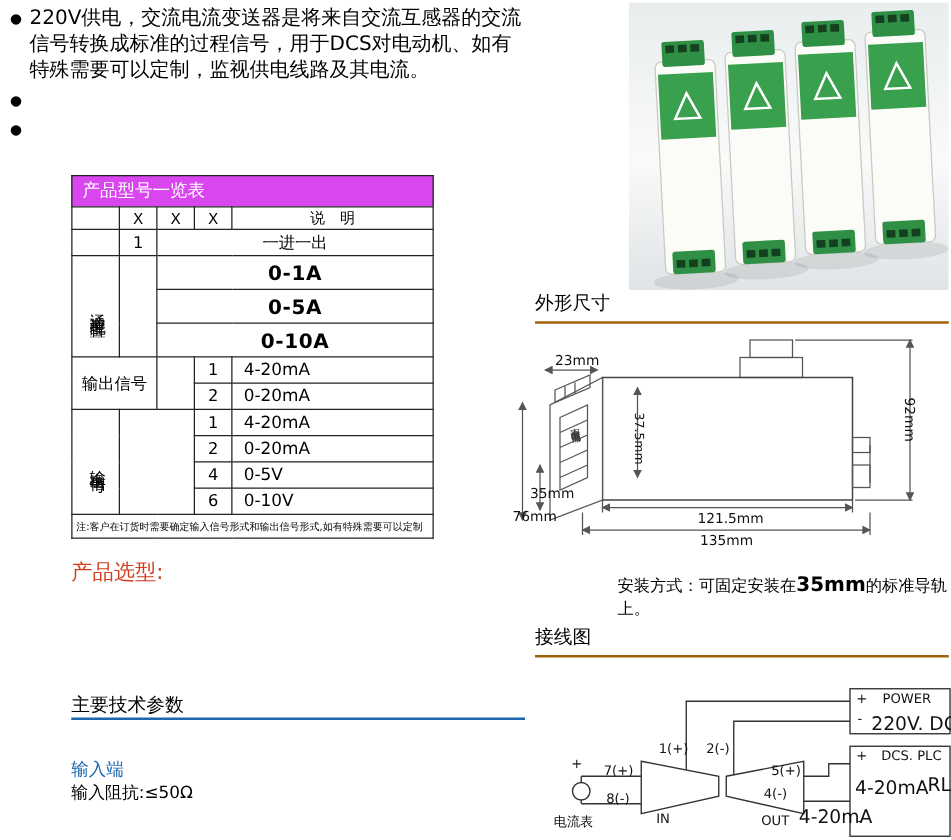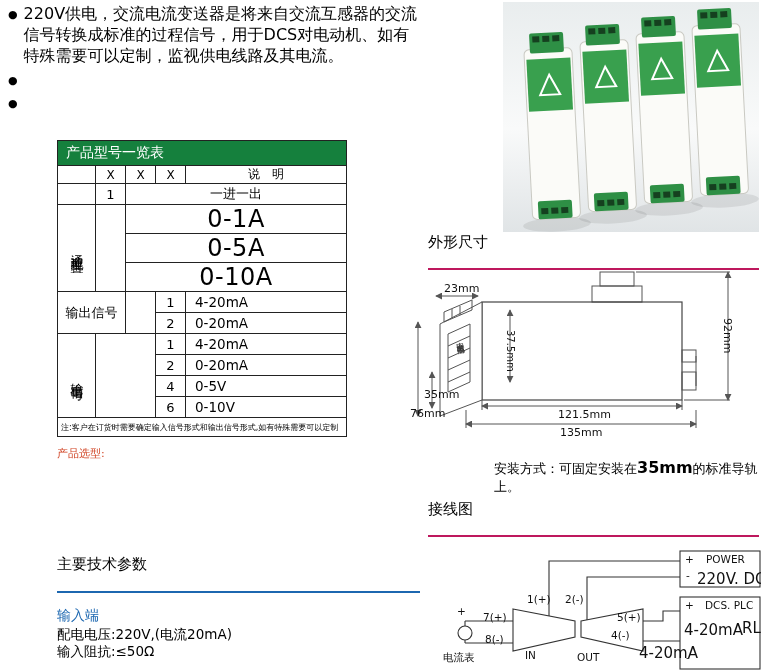--- a/index.html
+++ b/index.html
@@ -8,45 +8,45 @@
      font-family:"DejaVu Sans","Liberation Sans",sans-serif;font-size:13px}
 .abs{position:absolute}
 
 
 .bullets{left:8px;top:4px;width:416px}
 .bullet{display:flex;margin-bottom:4px;font-size:16px;line-height:1.3}
 .bullet .dot{font-size:11px;margin-right:6px;padding-top:4px}
 
 
 .tblwrap{left:57px;top:140px;width:290px}
-.tbl-title{background:#15803d;color:#fff;font-size:14px;padding:3px 8px;
+.tbl-title{background:#d946ef;color:#fff;font-size:14px;padding:3px 8px;
            border:1px solid #222;border-bottom:none}
 table.model{width:100%;border-collapse:collapse;table-layout:fixed}
 .model td{border:1px solid #222;text-align:center;font-size:13px;height:21px;
           padding:0 2px;overflow:hidden;vertical-align:middle}
 .model tr.hdr td{height:18px;font-size:12px}
 .model td.desc{text-align:left;padding-left:9px;font-size:13.5px}
-.model td.big{font-size:24px;font-weight:normal;height:27px;letter-spacing:.5px}
+.model td.big{font-size:16px;font-weight:bold;height:27px;letter-spacing:.5px}
 .model td.vlab{writing-mode:vertical-rl;text-orientation:upright;font-size:13px;letter-spacing:2px;padding:2px 0}
 .model td.hlab{font-size:13px}
 .model td.note{font-size:8px;white-space:nowrap;text-align:left;padding-left:3px;height:19px}
 
 
 .selection{left:57px;top:446px}
-.sel-title{color:#d04020;font-size:11px;margin-bottom:7px}
+.sel-title{color:#d04020;font-size:17px;margin-bottom:7px}
 .sel-line{font-size:13.5px;line-height:1.45}
 
 
-.tech-head{left:57px;top:555px;width:363px;font-size:15px;padding-bottom:17px;border-bottom:2px solid #1c67b0}
+.tech-head{left:57px;top:555px;width:363px;font-size:15px;padding-bottom:0;border-bottom:2px solid #1c67b0}
 .input-title{left:57px;top:607px;color:#1c67b0;font-size:14px}
 .input-lines{left:57px;top:626px;font-size:13.5px;line-height:17px}
 
 
 .photo{left:503px;top:2px}
-.sec-head{font-size:15px;padding-bottom:16px;border-bottom:2px solid #be185d}
+.sec-head{font-size:15px;padding-bottom:5px;border-bottom:2px solid #a16207}
 .dim-head{left:428px;top:233px;width:331px}
 .dims{left:410px;top:260px;width:350px;height:196px}
 .dims svg,.wiring svg{position:absolute;left:0;top:0}
 .dimlab{position:absolute;font-size:11px;white-space:nowrap;color:#111}
 .rot90{transform:rotate(90deg);transform-origin:left top}
 .f10{font-size:10px}
 .devlab{position:absolute;left:42px;top:76px;font-size:8px;color:#333;letter-spacing:1px;
         writing-mode:vertical-rl;text-orientation:upright;transform:rotate(-9deg)}
 .mount{left:494px;top:458px;font-size:13px}
 .mount .msize{font-size:16px;font-weight:bold}
@@ -140,21 +140,20 @@
     </table>
 </div>
 
 <div class="abs selection">
   <div class="sel-title">产品选型:</div>
 </div>
 
 <div class="abs tech-head">主要技术参数</div>
 <div class="abs input-title">输入端</div>
 <div class="abs input-lines">
-  <div>配电电压:220V,(电流20mA)</div>
   <div>输入阻抗:≤50Ω</div>
 </div>
 
 <div class="abs photo">
   <svg width="256" height="230" viewBox="0 0 256 230">
     <defs>
       <linearGradient id="pbg" x1="0" y1="0" x2="0" y2="1">
         <stop offset="0" stop-color="#e9edee"></stop>
           <stop offset="0.55" stop-color="#f9fafa"></stop>
           <stop offset="1" stop-color="#e0e4e6"></stop>
@@ -319,21 +318,21 @@
       <rect x="255" y="70" width="80" height="72" fill="#fff"></rect>
     </g>
   </svg>
   <span class="wlab" style="left:32px;top:78px">+</span>
   <span class="wlab" style="left:58px;top:84px">7(+)</span>
   <span class="wlab" style="left:60px;top:106px">8(-)</span>
   <span class="wlab f10" style="left:18px;top:124px">电流表</span>
   <span class="wlab" style="left:102px;top:66px">1(+)</span>
   <span class="wlab" style="left:140px;top:66px">2(-)</span>
   <span class="wlab" style="left:100px;top:122px">IN</span>
-  <span class="wlab" style="left:152px;top:124px">OUT</span>
+  <span class="wlab" style="left:184px;top:124px">OUT</span>
   <span class="wlab" style="left:192px;top:84px">5(+)</span>
   <span class="wlab" style="left:186px;top:102px">4(-)</span>
   <span class="wlab w9" style="left:214px;top:117px">4-20mA</span>
   <span class="wlab" style="left:260px;top:26px">+</span>
   <span class="wlab" style="left:281px;top:26px">POWER</span>
   <span class="wlab" style="left:261px;top:42px">-</span>
   <span class="wlab w9" style="left:272px;top:43px">220V. DC.</span>
   <span class="wlab" style="left:260px;top:72px">+</span>
   <span class="wlab" style="left:280px;top:72px">DCS. PLC</span>
   <span class="wlab" style="left:261px;top:124px">-</span>

